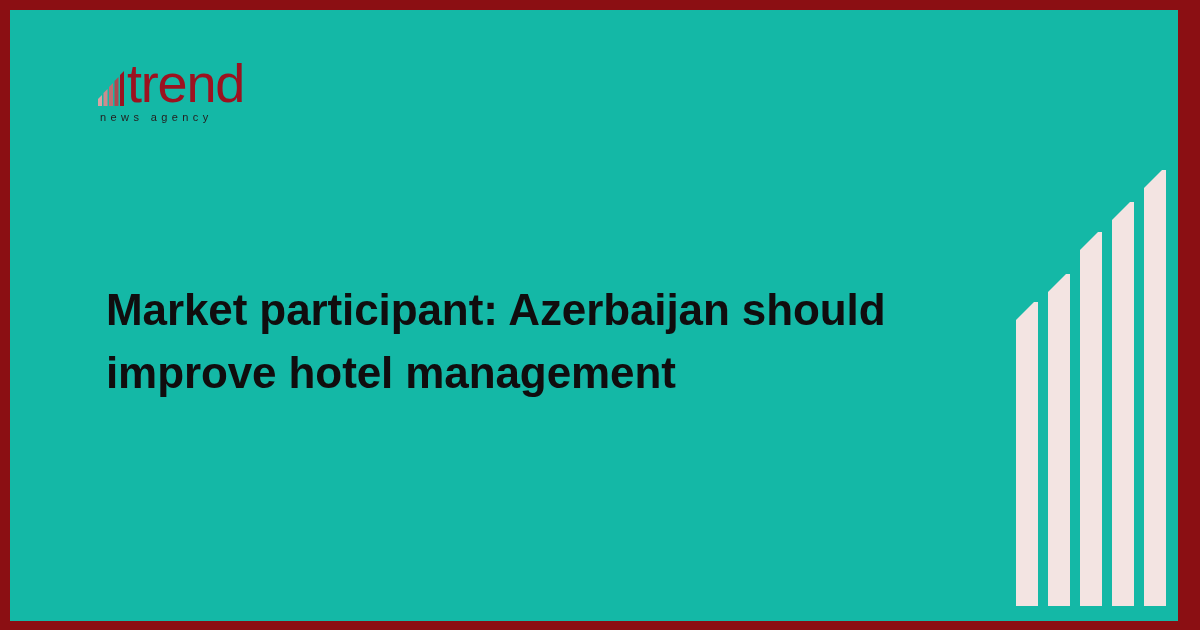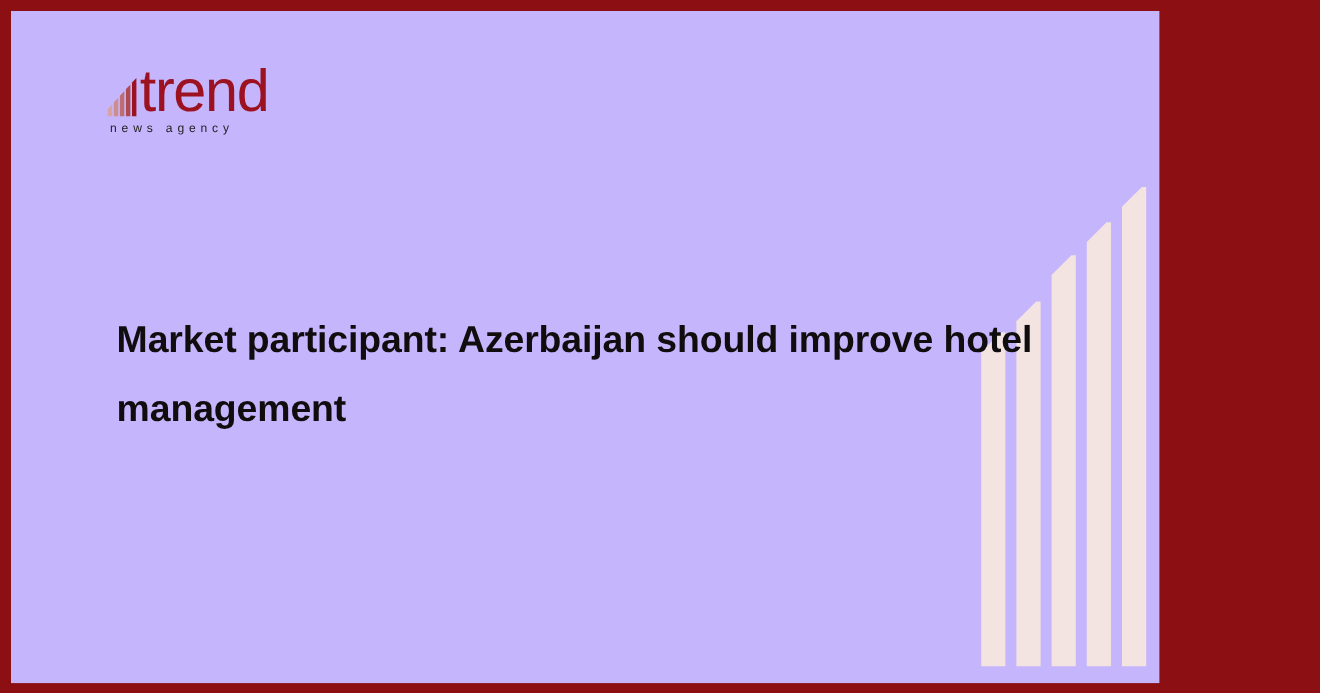--- a/index.html
+++ b/index.html
@@ -20,23 +20,23 @@
     position:relative;
     width:1200px;
     height:630px;
     background:#8B0F13;
   }
 
   .canvas {
     position:absolute;
     left:10px;
     top:10px;
-    width:1044px;
+    width:1168px;
     height:611px;
-    background:#c4b5fd;
+    background:#14b8a6;
     overflow:hidden;
   }
 
   
   .logo {
     position:absolute;
     left:86px;
     top:38px;
     width:230px;
     height:92px;
@@ -81,21 +81,21 @@
     white-space:nowrap;
   }
 
   
   .headline {
     position:absolute;
     left:96px;
     top:268px;
     width:935px;
     font-family:"Liberation Sans", sans-serif;
-    font-size:34px;
+    font-size:44px;
     font-weight:700;
     line-height:63px;
     letter-spacing:-0.1px;
     color:#100D0E;
   }
 
   
   .deco {
     position:absolute;
     right:0px;

